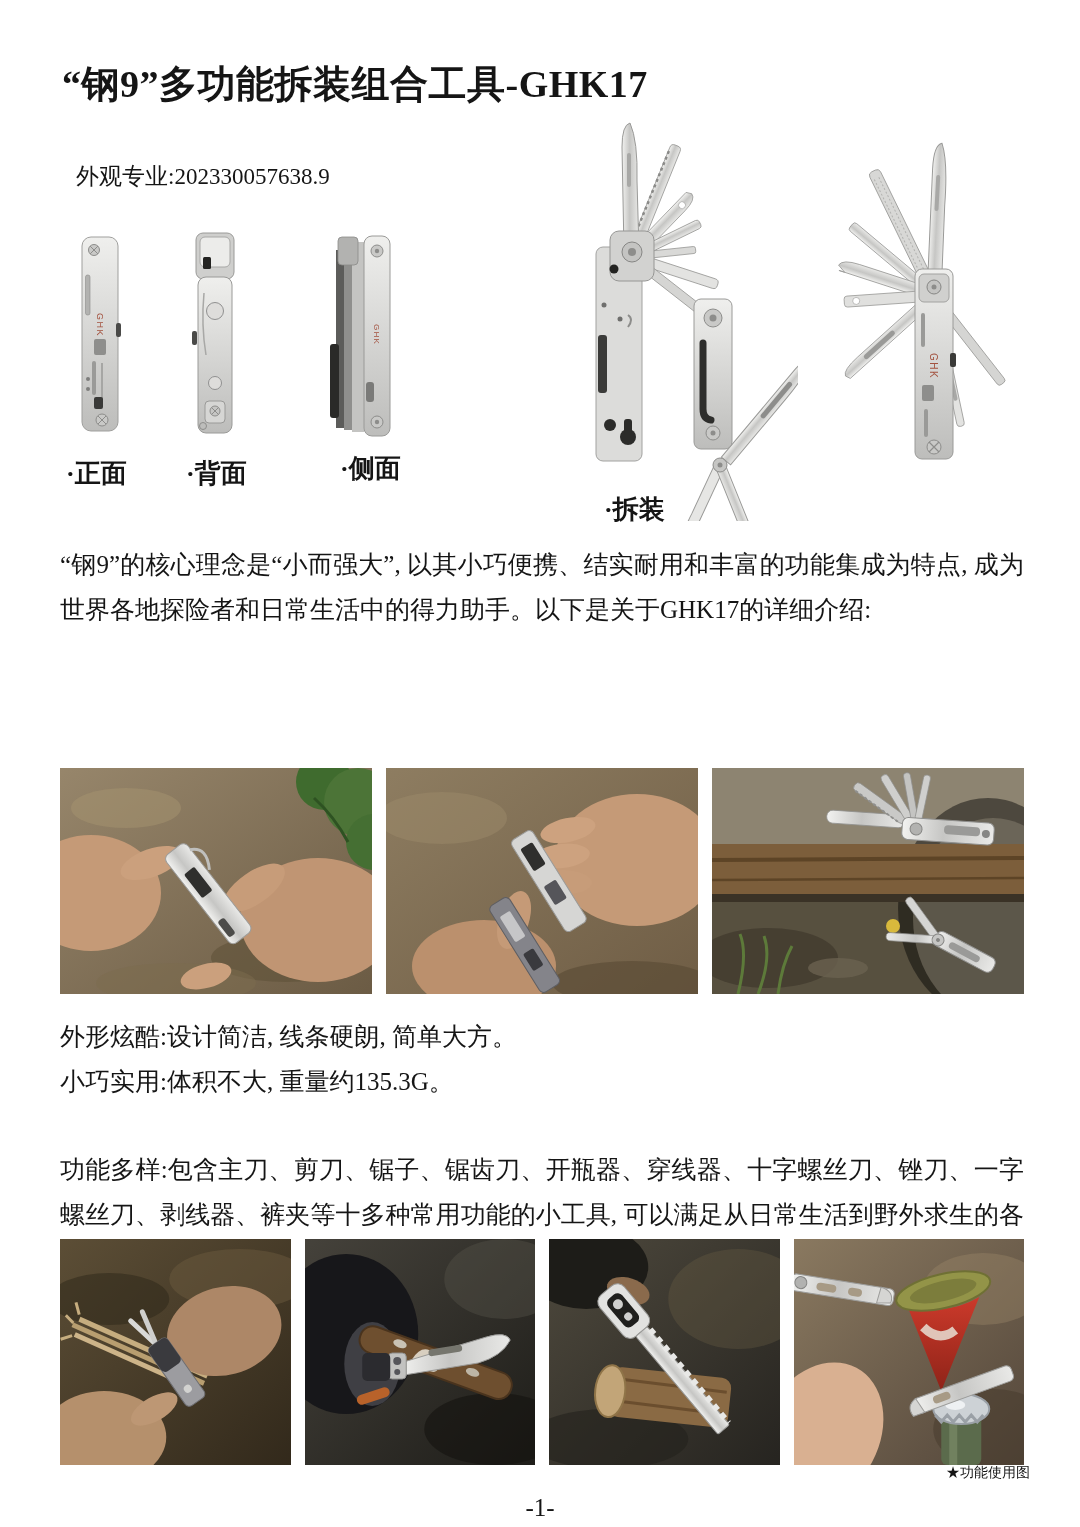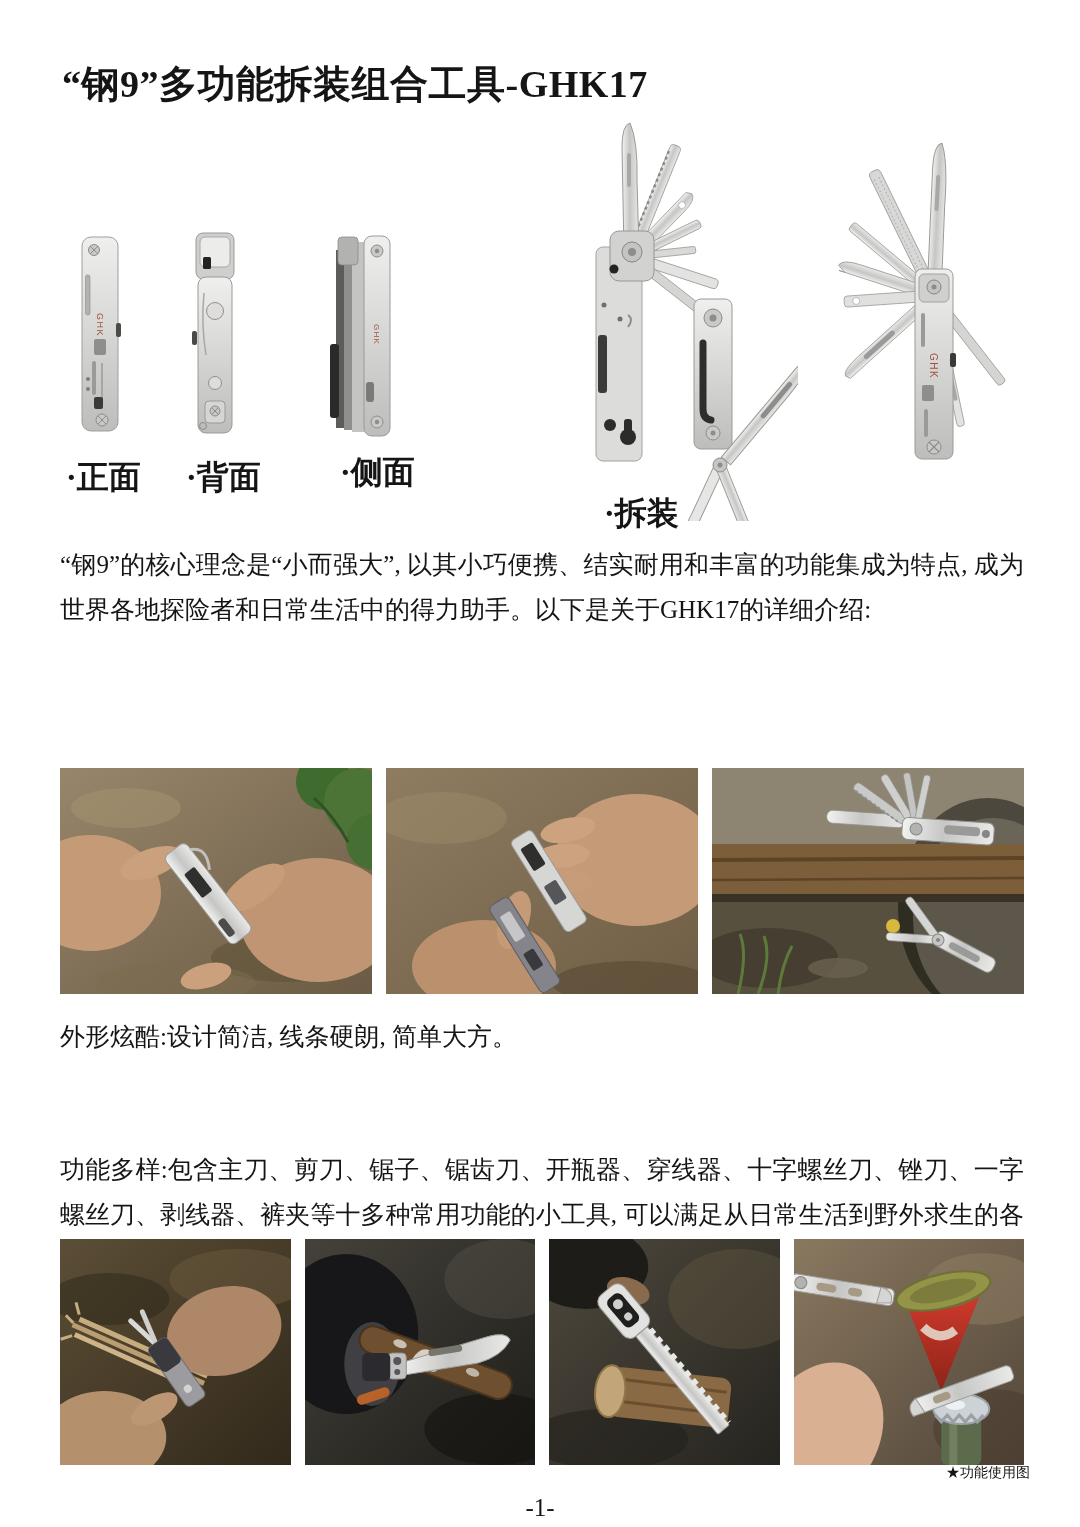--- a/index.html
+++ b/index.html
@@ -11,21 +11,21 @@
     position:absolute;left:62px;top:48px;margin:0;
     font-size:38px;font-weight:bold;letter-spacing:0.5px;white-space:nowrap;
   }
   .patent-line{position:absolute;left:76px;margin:0;font-size:23px;white-space:nowrap;}
   .patent-1{top:110px;}
   .patent-2{top:150px;}
 
   .render{position:absolute;}
   .render svg{display:block;width:100%;height:100%;}
 
-  .view-label{position:absolute;margin:0;font-size:32px;font-weight:bold;white-space:nowrap;}
+  .view-label{position:absolute;margin:0;font-size:26px;font-weight:bold;white-space:nowrap;}
   .lbl-front{left:66px;top:445px;}
   .lbl-back{left:186px;top:445px;}
   .lbl-side{left:340px;top:440px;}
   .lbl-disassembly{left:604px;top:481px;}
 
   .body-text{position:absolute;left:60px;width:964px;margin:0;font-size:25px;line-height:45px;text-align:justify;}
   .intro-para{top:531px;}
   .features-heading{top:622px;font-weight:normal;}
   .feat-disassembly{top:666px;}
   .feat-look{top:1003px;}
@@ -83,20 +83,21 @@
     <linearGradient id="gCan" x1="0" y1="0" x2="0" y2="1">
       <stop offset="0" stop-color="#cc3a2b"></stop>
         <stop offset="1" stop-color="#8e2318"></stop>
     </linearGradient>
   </defs>
 </svg>
 
 <div class="page">
 
   <h1 class="page-title">“钢9”多功能拆装组合工具-GHK17</h1>
+  <p class="patent-line patent-2">外观专业:202330057638.9</p>
 
   <figure class="render" style="left:72px;top:222px;width:56px;height:202px;margin:0">
     <svg viewBox="0 0 56 202">
       <rect x="10" y="4" width="36" height="194" rx="9" fill="url(#gMetV)" stroke="#9f9f9d"></rect>
       <circle cx="22" cy="17" r="5.5" fill="#c9c9c7" stroke="#8d8d8b"></circle>
         <path d="M18 13 l8 8 M26 13 l-8 8" stroke="#8d8d8b" stroke-width="1"></path>
       <rect x="13.5" y="42" width="4.5" height="40" rx="2" fill="#b2b2b0" stroke="#8c8c8a" stroke-width="0.6"></rect>
       <text x="0" y="0" transform="rotate(90 28 88) translate(20 91)" font-size="9" fill="#a3523f" letter-spacing="1.5" font-family="Liberation Sans, sans-serif">GHK</text>
       <rect x="44" y="90" width="5" height="14" rx="2" fill="#4a4a48"></rect>
       <rect x="22" y="106" width="12" height="16" rx="2" fill="#8e8e8c"></rect>
@@ -366,20 +367,21 @@
               <rect x="-2" y="-4" width="54" height="8" rx="4" fill="url(#gMet)" stroke="#8f8f8d" stroke-width="0.7"></rect>
             </g>
           <circle cx="0" cy="0" r="6" fill="#c6c6c4" stroke="#868684"></circle>
             <circle cx="0" cy="0" r="2" fill="#868684"></circle>
         </g>
       </svg>
     </figure>
   </div>
 
   <p class="body-text feat-look">外形炫酷:设计简洁, 线条硬朗, 简单大方。</p>
+  <p class="body-text feat-compact">小巧实用:体积不大, 重量约135.3G。</p>
   <p class="body-text feat-multi">功能多样:包含主刀、剪刀、锯子、锯齿刀、开瓶器、穿线器、十字螺丝刀、锉刀、一字螺丝刀、剥线器、裤夹等十多种常用功能的小工具, 可以满足从日常生活到野外求生的各种需求。</p>
 
   <div class="photo-row photo-row-2">
     <figure class="photo" style="margin:0">
       <svg viewBox="0 0 232 226" preserveAspectRatio="xMidYMid slice">
         <rect width="232" height="226" fill="url(#gDark1)"></rect>
         <ellipse cx="180" cy="40" rx="70" ry="30" fill="#6e5d40" opacity="0.45"></ellipse>
         <ellipse cx="50" cy="60" rx="60" ry="26" fill="#2c2517" opacity="0.5"></ellipse>
         <g transform="rotate(24 90 120)">
           <line x1="10" y1="112" x2="150" y2="112" stroke="#c6ad7f" stroke-width="5"></line>

